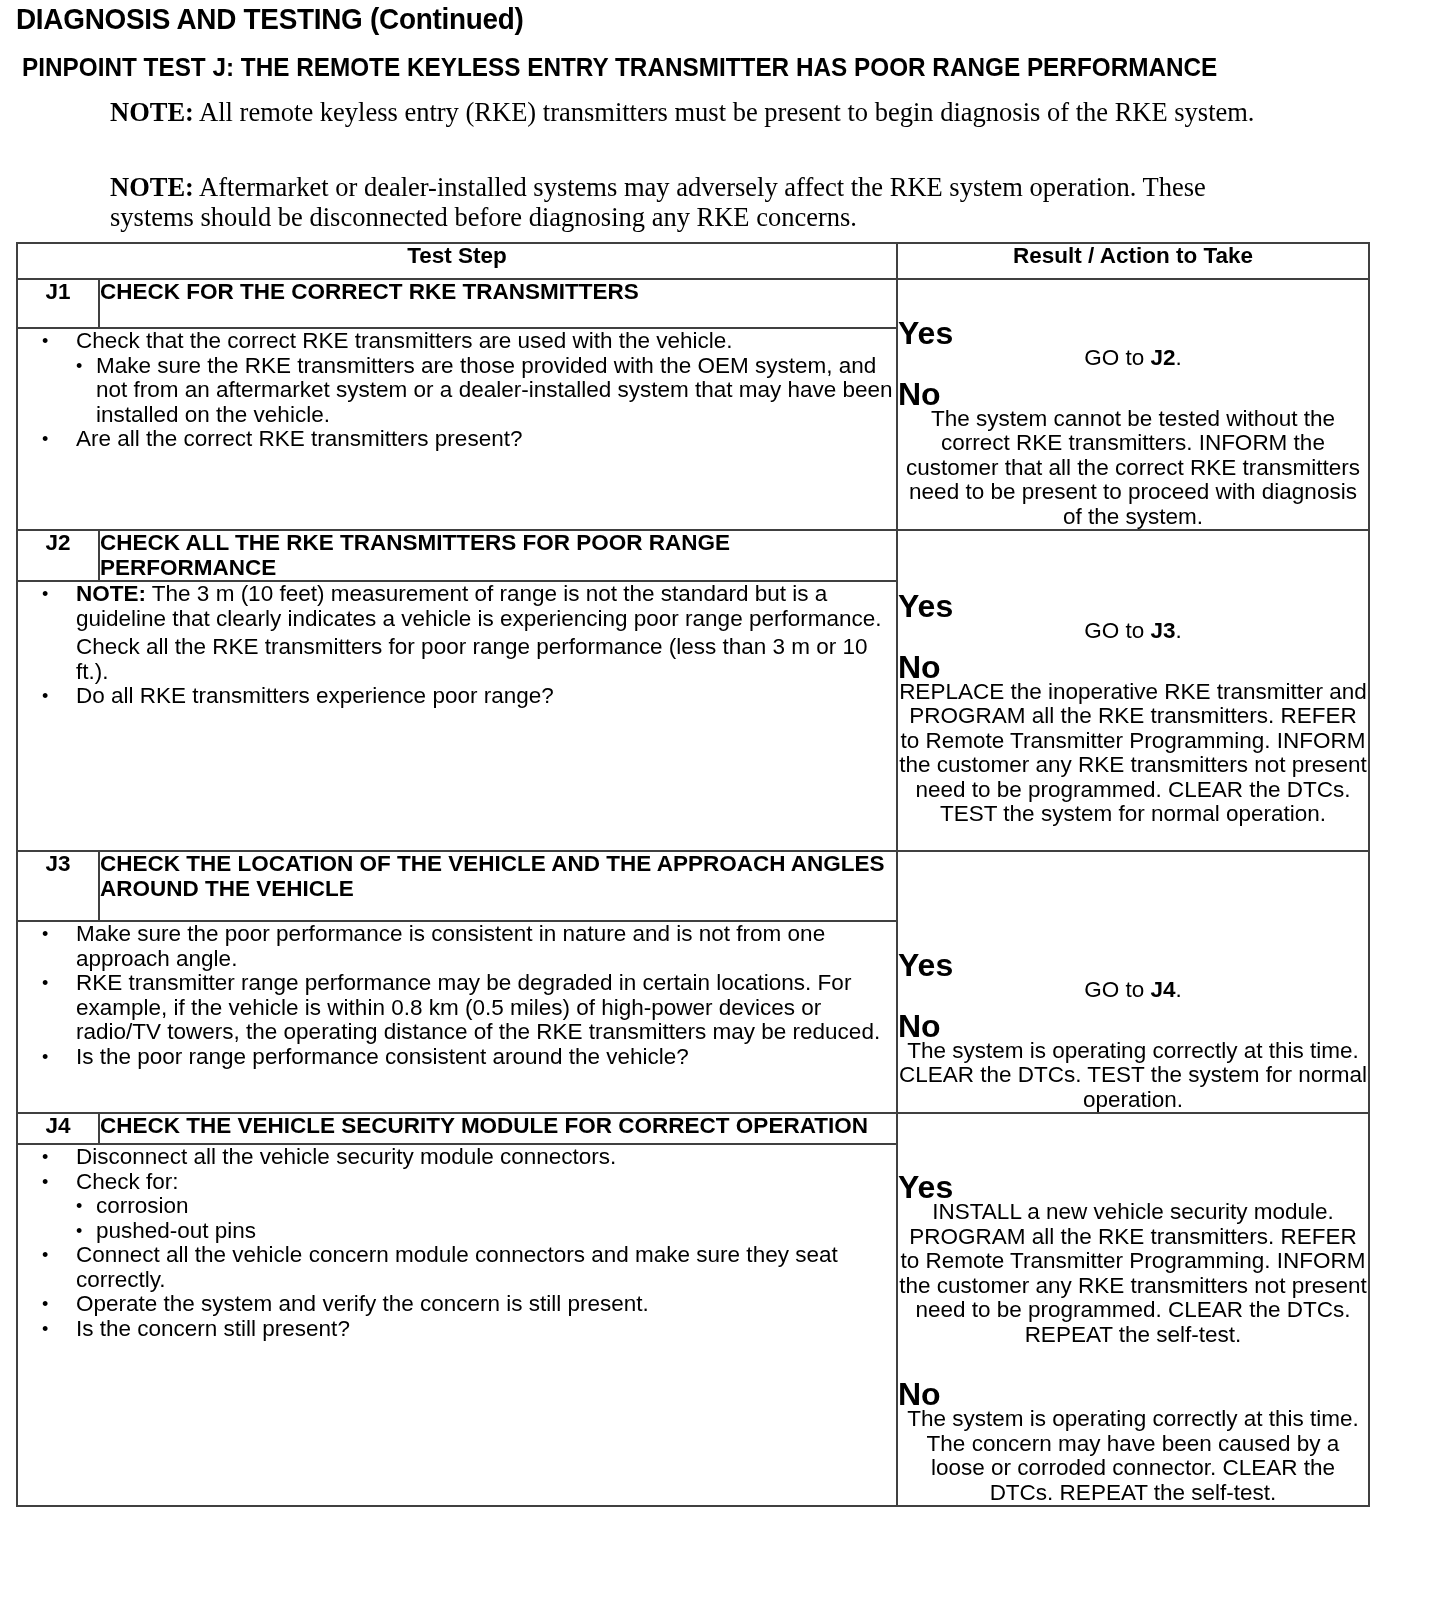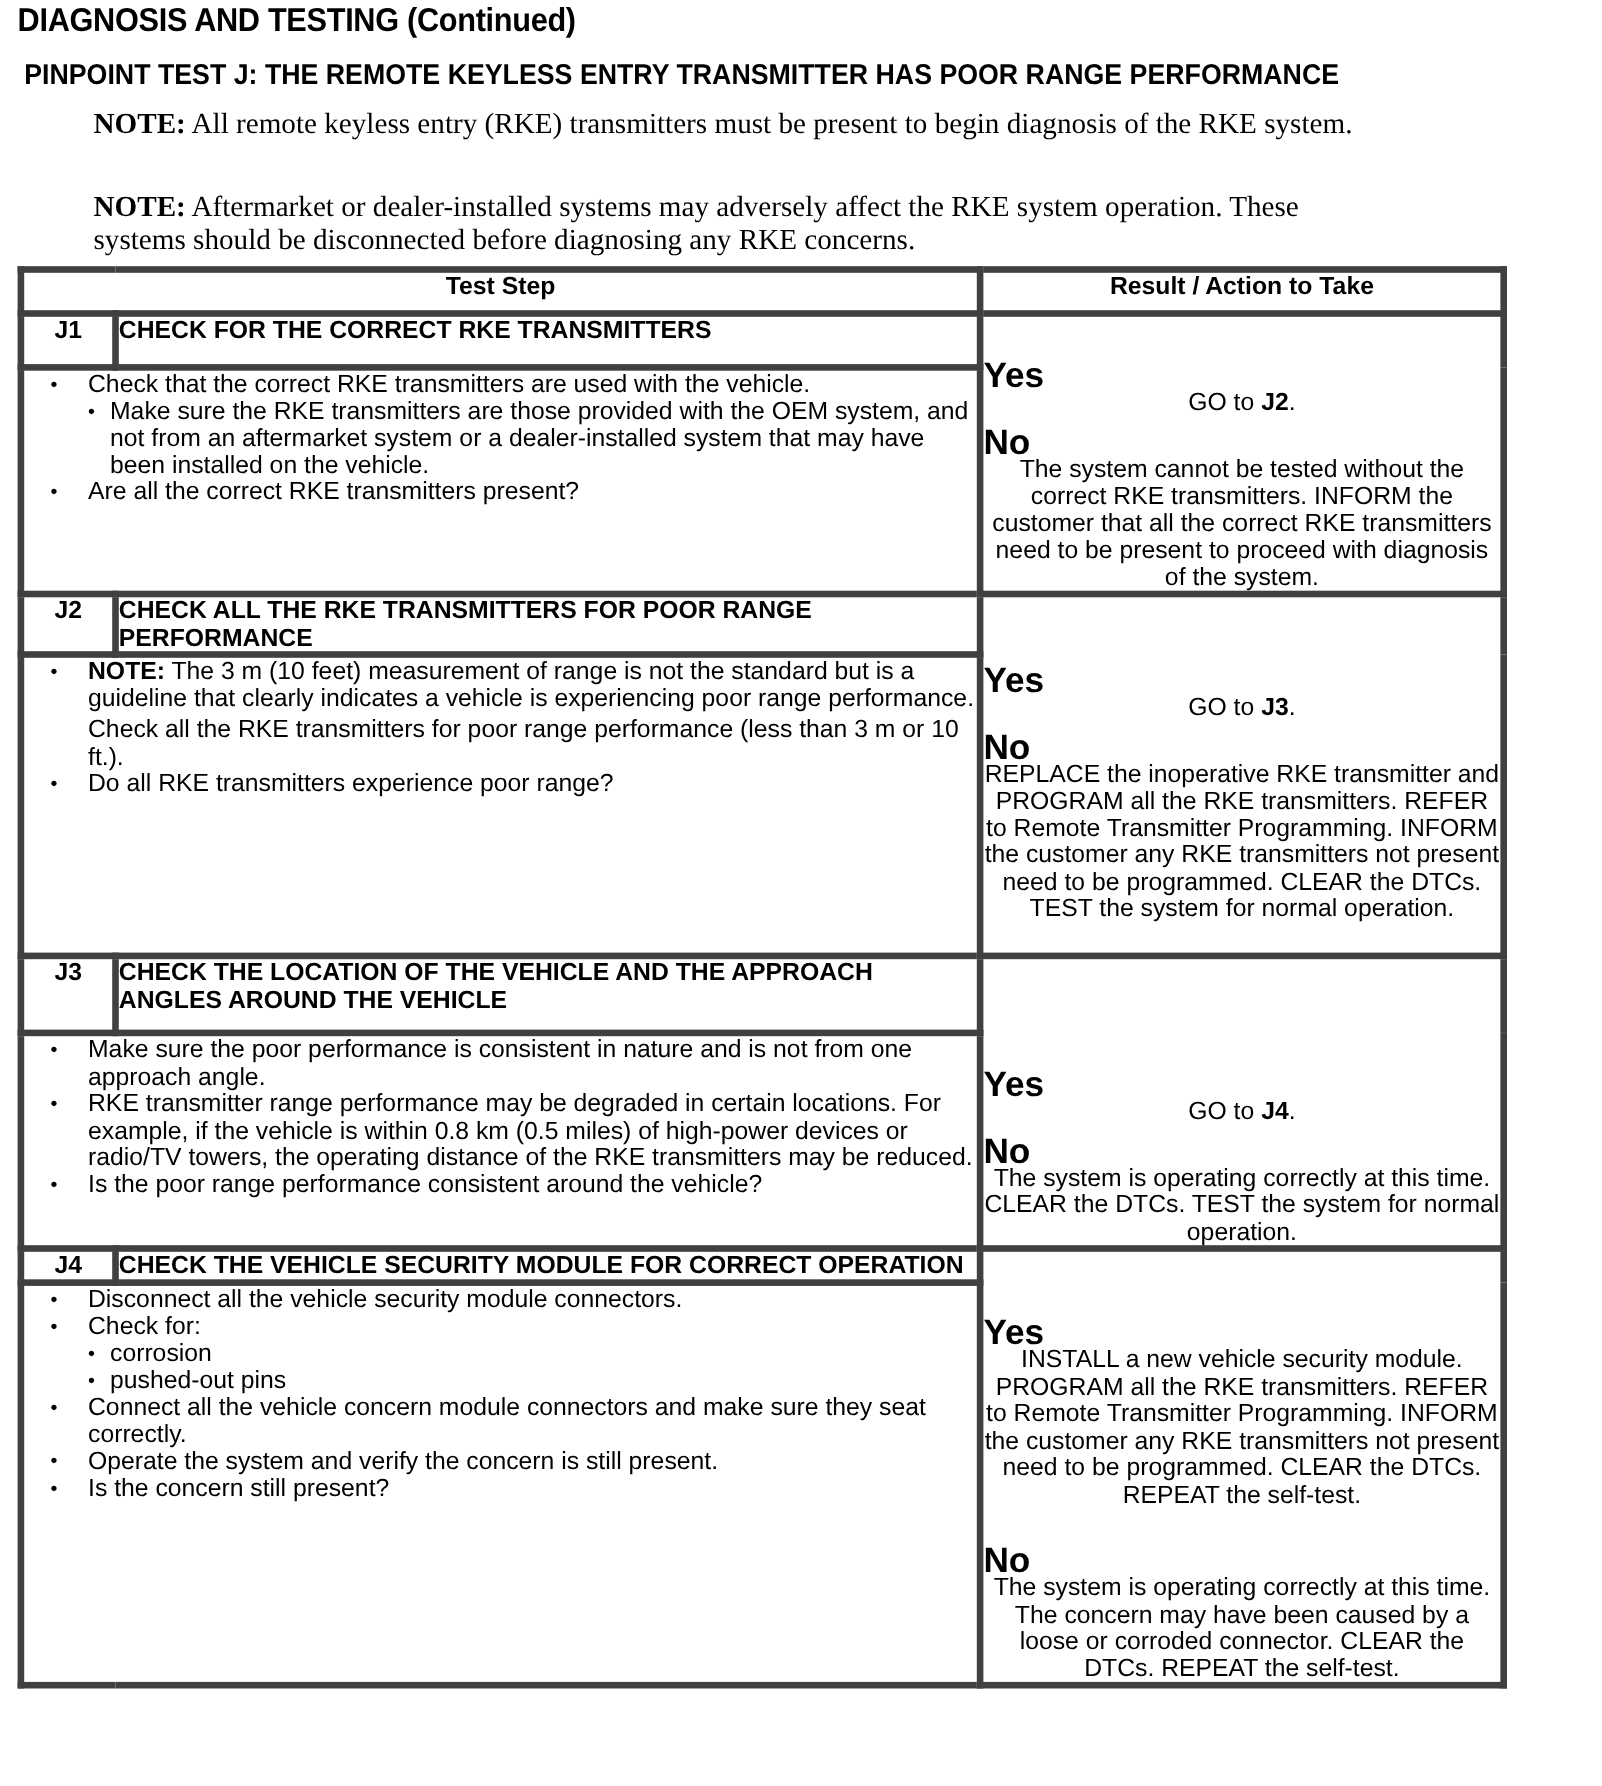--- a/index.html
+++ b/index.html
@@ -8,33 +8,33 @@
     position: absolute; left: 16px; top: 2px;
     font-family: "Liberation Sans", sans-serif; font-weight: bold; font-size: 30px;
     letter-spacing: -0.3px; transform: scaleX(0.93); transform-origin: left top; white-space: nowrap;
   }
   .test-title {
     position: absolute; left: 22px; top: 52px;
     font-family: "Liberation Sans", sans-serif; font-weight: bold; font-size: 26px;
     white-space: nowrap; transform: scaleX(0.935); transform-origin: left top;
   }
   .note {
-    position: absolute; left: 85px;
+    position: absolute; left: 110px;
     font-family: "Liberation Serif", serif; font-size: 26.5px; line-height: 30px;
   }
   .note b { font-weight: bold; }
   .note1 { top: 97px; width: 1200px; }
   .note2 { top: 172px; width: 1120px; }
 
   table.diag {
     position: absolute; left: 16px; top: 242px;
     width: 1354px; border-collapse: collapse;
     font-family: "Liberation Sans", sans-serif; font-size: 22.5px; line-height: 24.5px;
   }
-  table.diag td, table.diag th { border: 6px solid #404040; vertical-align: top; padding: 0; }
+  table.diag td, table.diag th { border: 2px solid #404040; vertical-align: top; padding: 0; }
   th.hdr { font-weight: bold; text-align: center; height: 34px; vertical-align: middle; font-size: 22.5px; }
   td.stepid { width: 80px; font-weight: bold; text-align: center; padding-top: 4px; }
   td.steptitle { font-weight: bold; padding: 4px 10px 4px 11px; margin-top: 48px; }
   td.stepbody { border-top: 2px solid #000; padding: 4px 10px 12px 0; margin-left: 48px; }
   td.result { width: 470px; padding: 0 8px 6px 11px; vertical-align: top; }
   ul.bul { list-style: none; margin: 0; padding: 0 0 0 12px; }
   ul.bul li { position: relative; padding-left: 46px; margin: 0; }
   ul.bul li::before { content: "\2022"; position: absolute; left: 12px; top: 0; font-size: 18px; }
   ul.bul li.q { font-weight: normal; }
   ul.bul li.nobullet::before { content: ""; }

